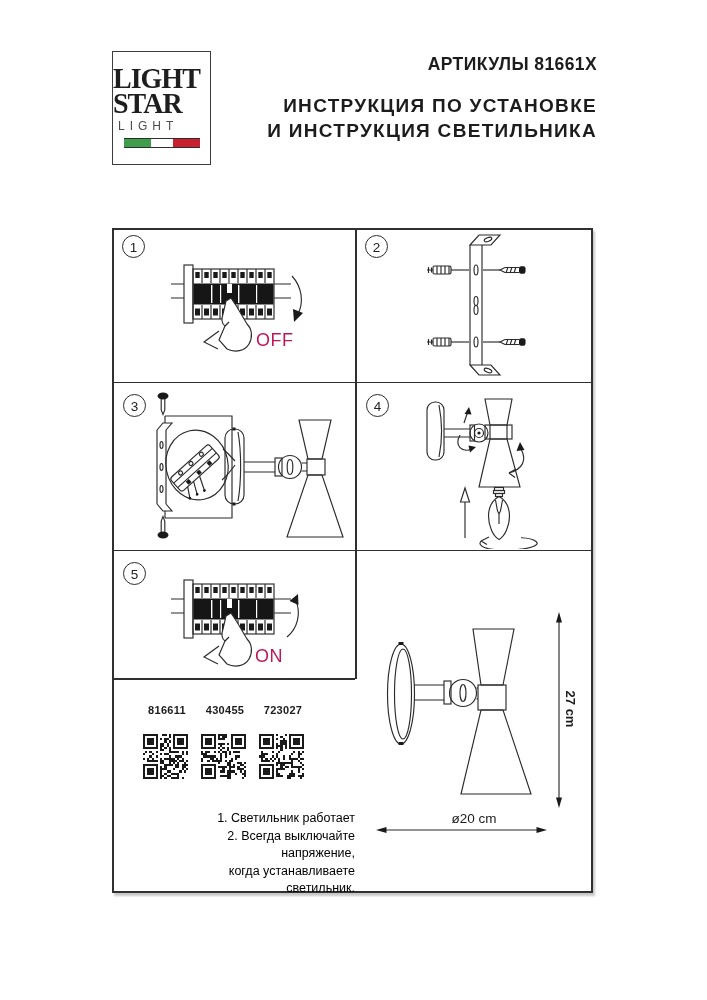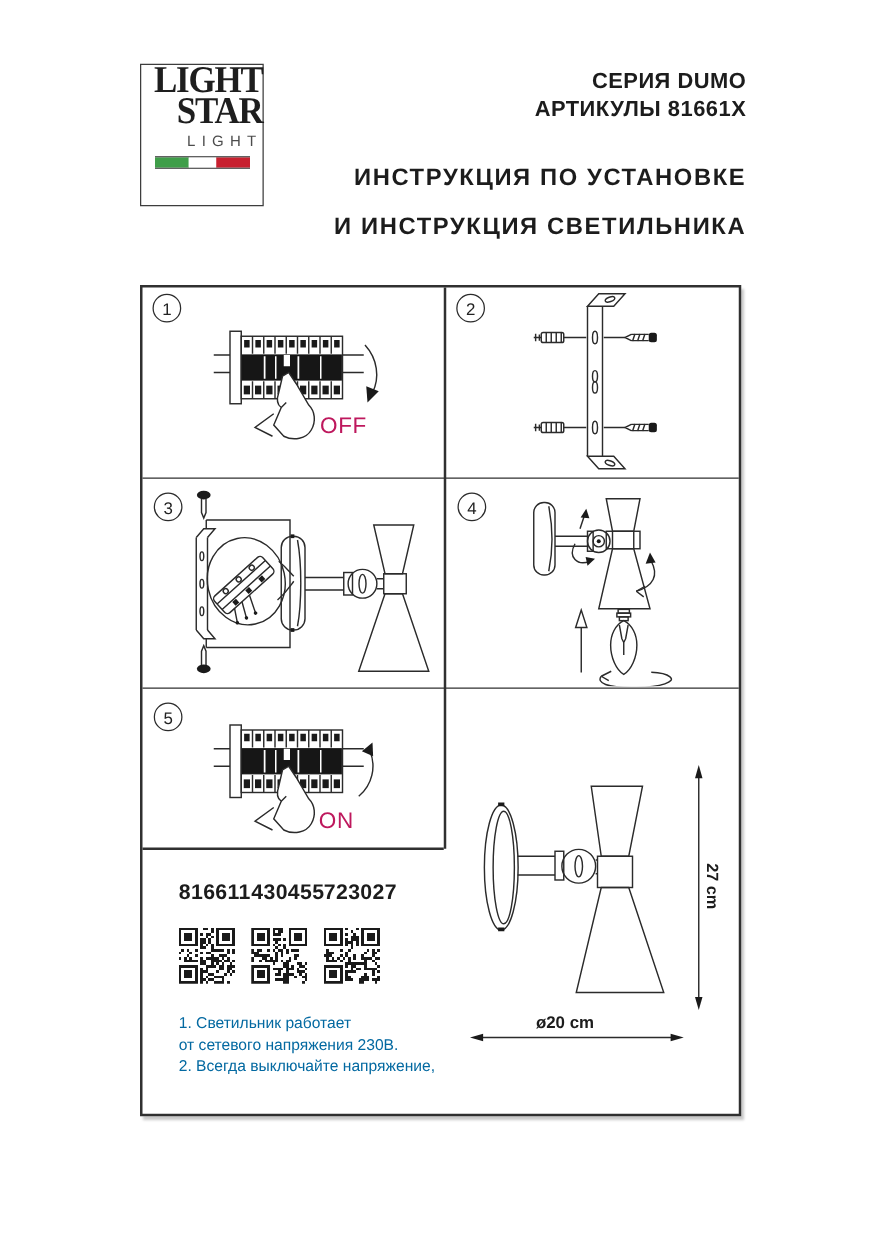--- a/index.html
+++ b/index.html
@@ -2,49 +2,49 @@
 <html><head>
 <meta charset="utf-8">
 <style>
   html,body{margin:0;padding:0;background:#fff;}
   .page{position:relative;width:707px;height:1000px;background:#fff;overflow:hidden;
         font-family:"Liberation Sans",sans-serif;color:#1c1c1c;}
   svg{display:block;}
   .lineart{stroke:#2b2b2b;fill:none;stroke-width:1.15;}
   
   .logo{position:absolute;left:112px;top:51px;width:99px;height:114px;border:1.6px solid #3d3d3d;
-        background:#fff;text-align:right;box-sizing:border-box;padding-top:0;}
+        background:#fff;text-align:left;box-sizing:border-box;padding-top:13px;}
   .logo-word{font-family:"Liberation Serif",serif;font-weight:bold;font-size:28px;line-height:25px;
         letter-spacing:-1px;color:#1e1e1e;transform:scaleY(1.08);}
   .logo-group{font-size:12px;letter-spacing:5px;color:#4c4c4c;margin-top:4px;padding-left:5px;}
   .flag{width:76px;height:8px;margin:5px auto 0;display:flex;border-top:1.4px solid #2e2e2e;
         border-bottom:1.4px solid #2e2e2e;box-sizing:content-box;}
   .flag span{height:100%;}
   .flag .f1{width:27px;} .flag .f2{width:22px;} .flag .f3{width:27px;}
   .titles{position:absolute;top:53px;right:110px;text-align:right;}
   .t-series{font-size:17.5px;font-weight:bold;line-height:23px;letter-spacing:.4px;}
-  .t-instr{font-size:19px;font-weight:bold;line-height:24px;letter-spacing:1.3px;margin-top:15px;}
+  .t-instr{font-size:19px;font-weight:bold;line-height:24px;letter-spacing:1.3px;margin-top:1px;}
   .t-gap{height:17px;}
   
   .grid{position:absolute;left:112px;top:228px;width:477px;height:661px;border:2px solid #303030;
         background:#fff;box-shadow:2px 3px 2px rgba(0,0,0,.22);}
   .gline{position:absolute;background:#303030;}
   .panel{position:absolute;}
   .num{position:absolute;width:23px;height:23px;border:1.3px solid #2b2b2b;border-radius:50%;
        text-align:center;line-height:23px;font-size:13.5px;color:#222;background:#fff;box-sizing:border-box;}
   .swlabel{position:absolute;font-size:18px;color:#be185d;letter-spacing:.5px;}
   
   .product{position:absolute;top:24px;width:48px;text-align:center;}
-  .product .art{font-size:17px;font-weight:bold;letter-spacing:.3px;margin-bottom:18px;}
-  .notes{position:absolute;left:29px;top:130px;font-size:12.5px;line-height:17.5px;color:#0369a1;}
+  .product .art{font-size:11px;font-weight:bold;letter-spacing:.3px;margin-bottom:18px;}
+  .notes{position:absolute;left:49px;top:130px;font-size:12.5px;line-height:17.5px;color:#000000;text-align:right;}
   
   .dim-h{position:absolute;left:213px;top:158px;transform:translate(-50%,-50%) rotate(90deg);
          font-size:13px;font-weight:bold;white-space:nowrap;}
-  .dim-w{position:absolute;left:95px;top:267px;transform:translate(-50%,-50%);
-         font-size:13.5px;font-weight:bold;white-space:nowrap;}
+  .dim-w{position:absolute;left:117px;top:267px;transform:translate(-50%,-50%);
+         font-size:13.5px;font-weight:normal;white-space:nowrap;}
 </style>
 </head>
 <body>
 
 <svg width="0" height="0" style="position:absolute" aria-hidden="true">
   <defs>
     <g id="sym-breaker">
       <path class="lineart" d="M0,20 H13 M0,34 H13 M103,20 H120 M103,34 H120"></path>
       <rect class="lineart" x="13" y="1" width="9" height="58"></rect>
       <rect class="lineart" x="22" y="5" width="81" height="50"></rect>
@@ -106,21 +106,20 @@
     <div class="logo-word">LIGHT</div>
     <div class="logo-word">STAR</div>
     <div class="logo-group">LIGHT</div>
     <div class="flag">
       <span class="f1" style="background-color: rgb(63, 158, 73);"></span>
       <span class="f2" style="background-color: rgb(255, 255, 255);"></span>
       <span class="f3" style="background-color: rgb(200, 32, 47);"></span>
     </div>
   </div>
   <div class="titles">
-    <div class="t-series">СЕРИЯ DUMO</div>
     <div class="t-series">АРТИКУЛЫ 81661X</div>
     <div class="t-gap"></div>
     <div class="t-instr">ИНСТРУКЦИЯ ПО УСТАНОВКЕ</div>
     <div class="t-instr">И ИНСТРУКЦИЯ СВЕТИЛЬНИКА</div>
   </div>
 
   <div class="grid">
     <div class="gline" style="left:241px;top:0;width:1.5px;height:449px"></div>
     <div class="gline" style="left:0;top:151.5px;width:477px;height:1.5px"></div>
     <div class="gline" style="left:0;top:319.5px;width:477px;height:1.5px"></div>
@@ -919,22 +918,22 @@
               <rect x="5" y="20" width="1" height="1"></rect>
               <rect x="6" y="20" width="1" height="1"></rect>
               <rect x="13" y="20" width="1" height="1"></rect>
               <rect x="14" y="20" width="1" height="1"></rect>
               <rect x="19" y="20" width="1" height="1"></rect>
             </svg>
           </div>
       </div>
       <div class="notes">
         <div>1. Светильник работает</div>
-        <div>от сетевого напряжения 230В.</div>
         <div>2. Всегда выключайте напряжение,</div>
+        <div>когда устанавливаете светильник.</div>
       </div>
     </div>
 
     <div class="panel" style="left:243px;top:321px;width:234px;height:340px">
       <svg width="234" height="340" viewBox="0 0 234 340">
         <g>
           <ellipse class="lineart" cx="44" cy="143" rx="13.5" ry="50"></ellipse>
           <ellipse class="lineart" cx="46" cy="143" rx="8.5" ry="45"></ellipse>
           <rect x="41.5" y="91" width="5" height="3" fill="#1a1a1a"></rect>
           <rect x="41.5" y="191" width="5" height="3" fill="#1a1a1a"></rect>

